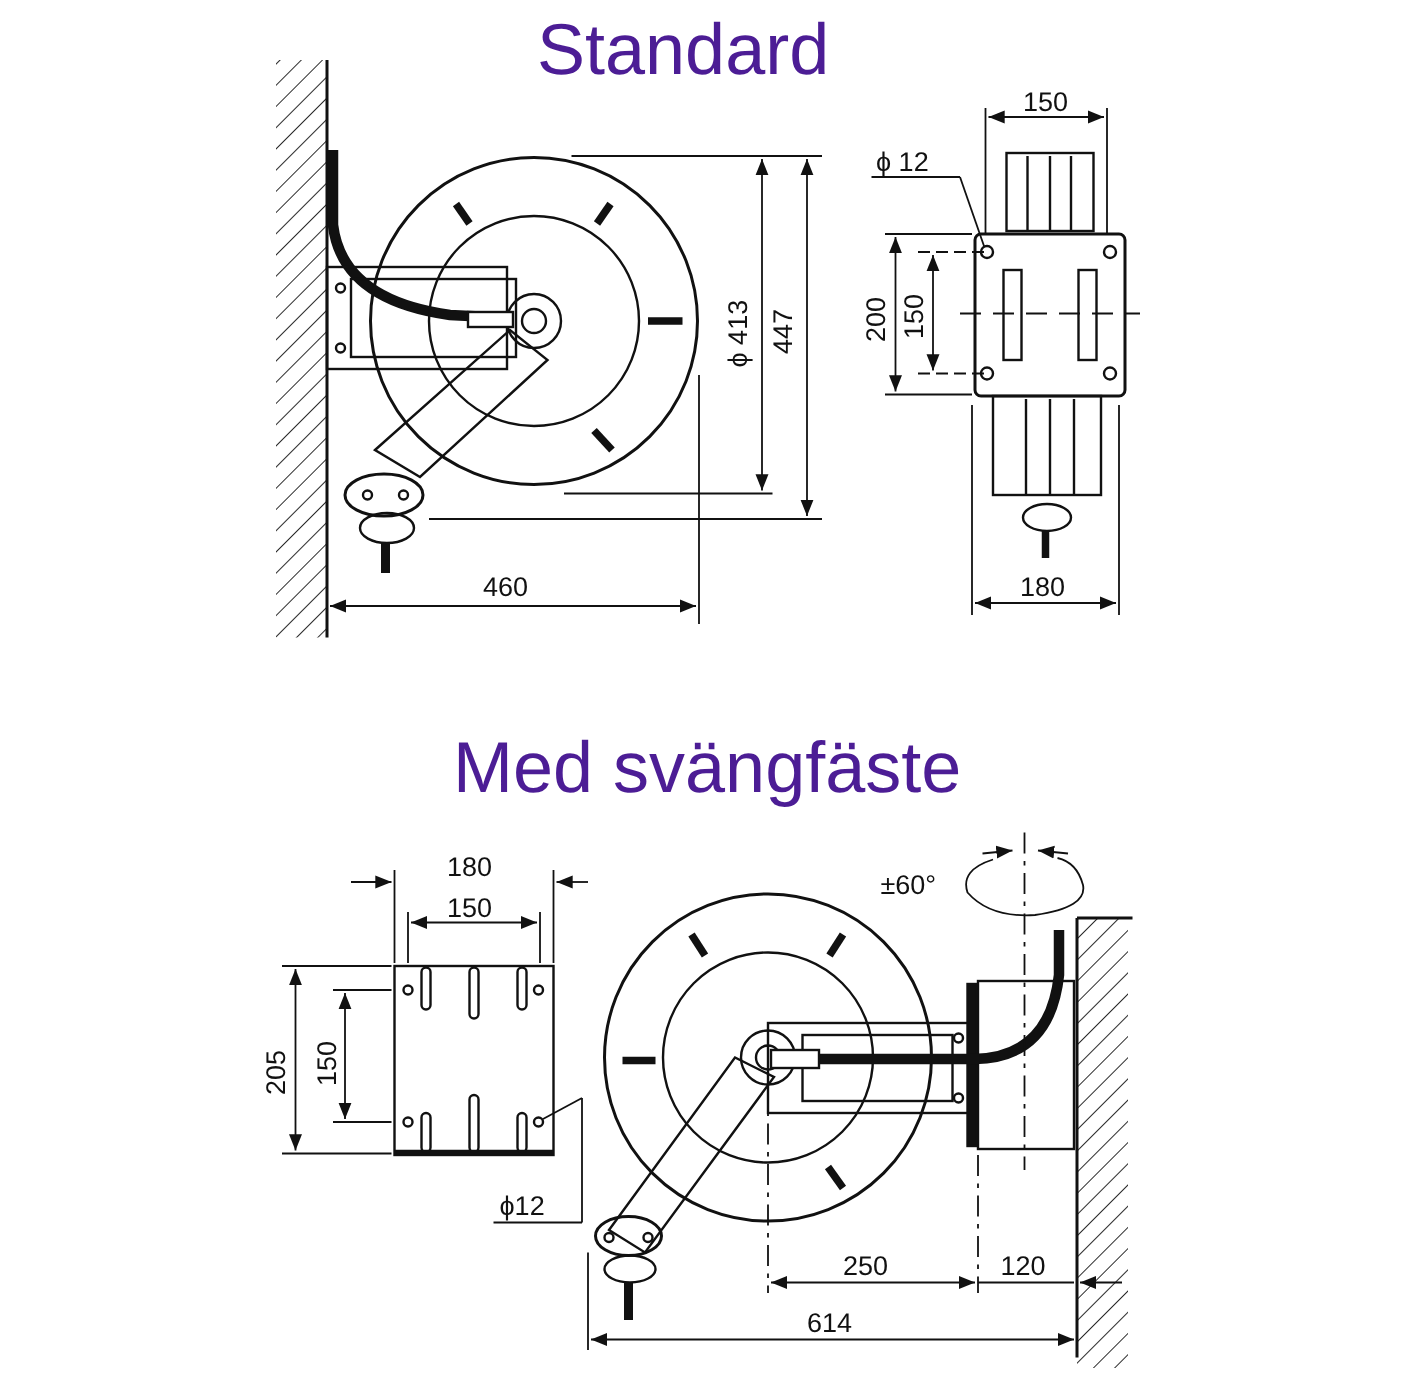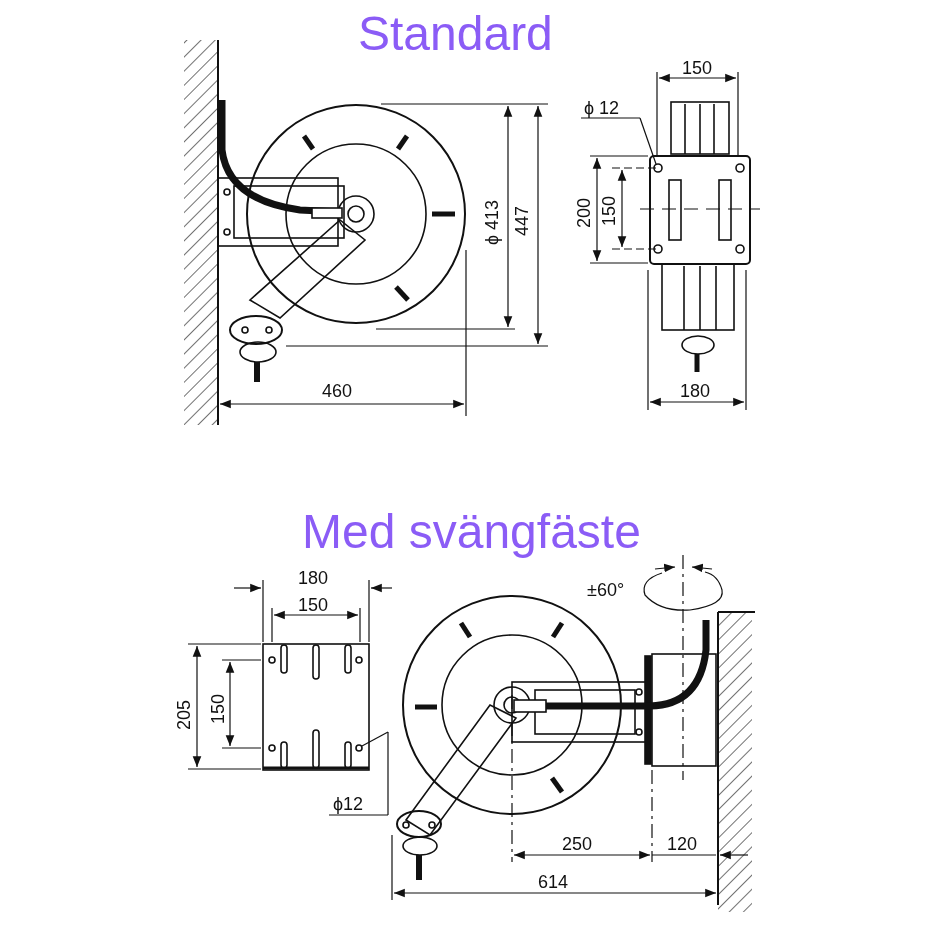--- a/index.html
+++ b/index.html
@@ -1,19 +1,19 @@
 <!DOCTYPE html>
 <html><head>
 <meta charset="utf-8">
 <style>
   html,body{margin:0;padding:0;background:#fff;}
   body{width:935px;height:933px;position:relative;overflow:hidden;font-family:"Liberation Sans",sans-serif;}
-  .title{position:absolute;font-family:"Liberation Sans",sans-serif;color:#8b5cf6;white-space:nowrap;}
+  .title{position:absolute;font-family:"Liberation Sans",sans-serif;color:#4c1d95;white-space:nowrap;}
   #t1{left:358px;top:6px;font-size:48px;}
-  #t2{left:302px;top:504px;font-size:48px;}
+  #t2{left:302px;top:485px;font-size:48px;}
   svg{position:absolute;left:0;top:0;}
   .dim{font-family:"Liberation Sans",sans-serif;font-size:18px;fill:#111;}
 </style>
 </head>
 <body>
 
 <div class="title" id="t1">Standard</div>
 <div class="title" id="t2">Med svängfäste</div>
 
 <svg width="935" height="933" viewBox="0 0 935 933">

